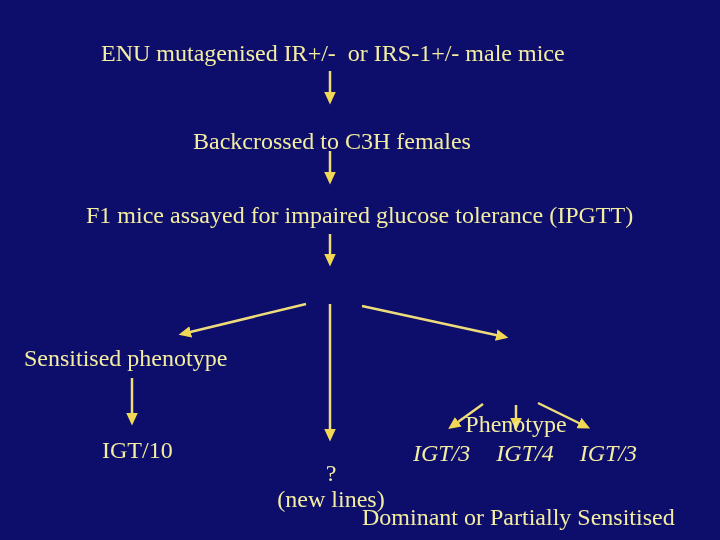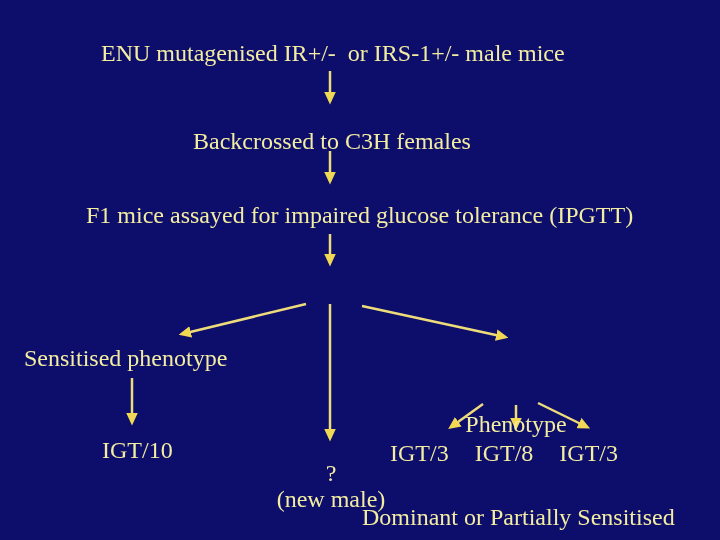--- a/index.html
+++ b/index.html
@@ -62,21 +62,21 @@
 
   <div class="node center two-line" style="left:362px; top:347px; width:308px;">
     <div>Phenotype</div>
     <div>Dominant or Partially Sensitised</div>
   </div>
 
   <div class="node" style="left:102px; top:437px;">IGT/10</div>
 
   <div class="node center" style="left:301px; top:460px; width:60px;">?</div>
 
-  <div class="node center" style="left:268px; top:486px; width:126px;">(new male)</div>
+  <div class="node center" style="left:268px; top:486px; width:126px;">(new lines)</div>
 
-  <div class="node igt-row" style="left:390px; top:440px;">
+  <div class="node igt-row" style="left:413px; top:440px;font-style:italic;">
     <span>IGT/3</span>
-    <span>IGT/8</span>
+    <span>IGT/4</span>
     <span>IGT/3</span>
   </div>
 
 </div>
 
 </body></html>

